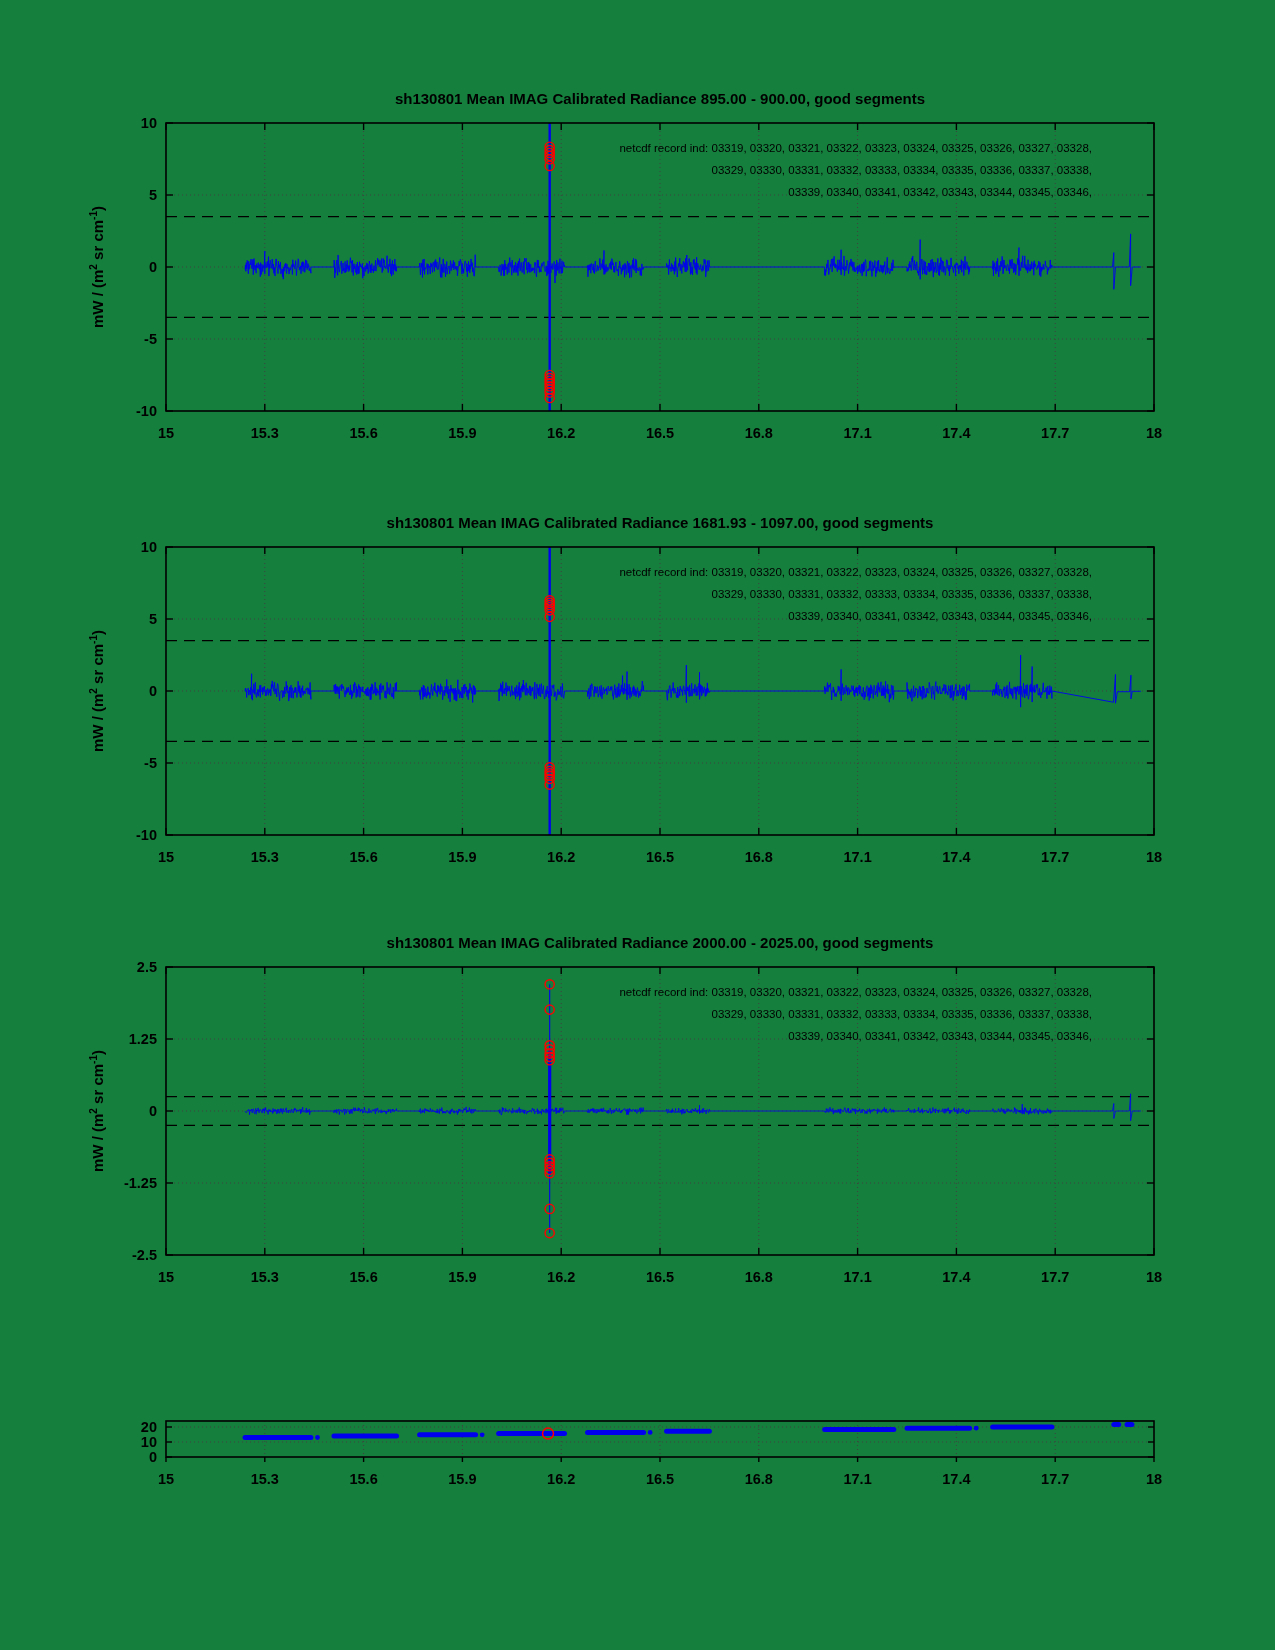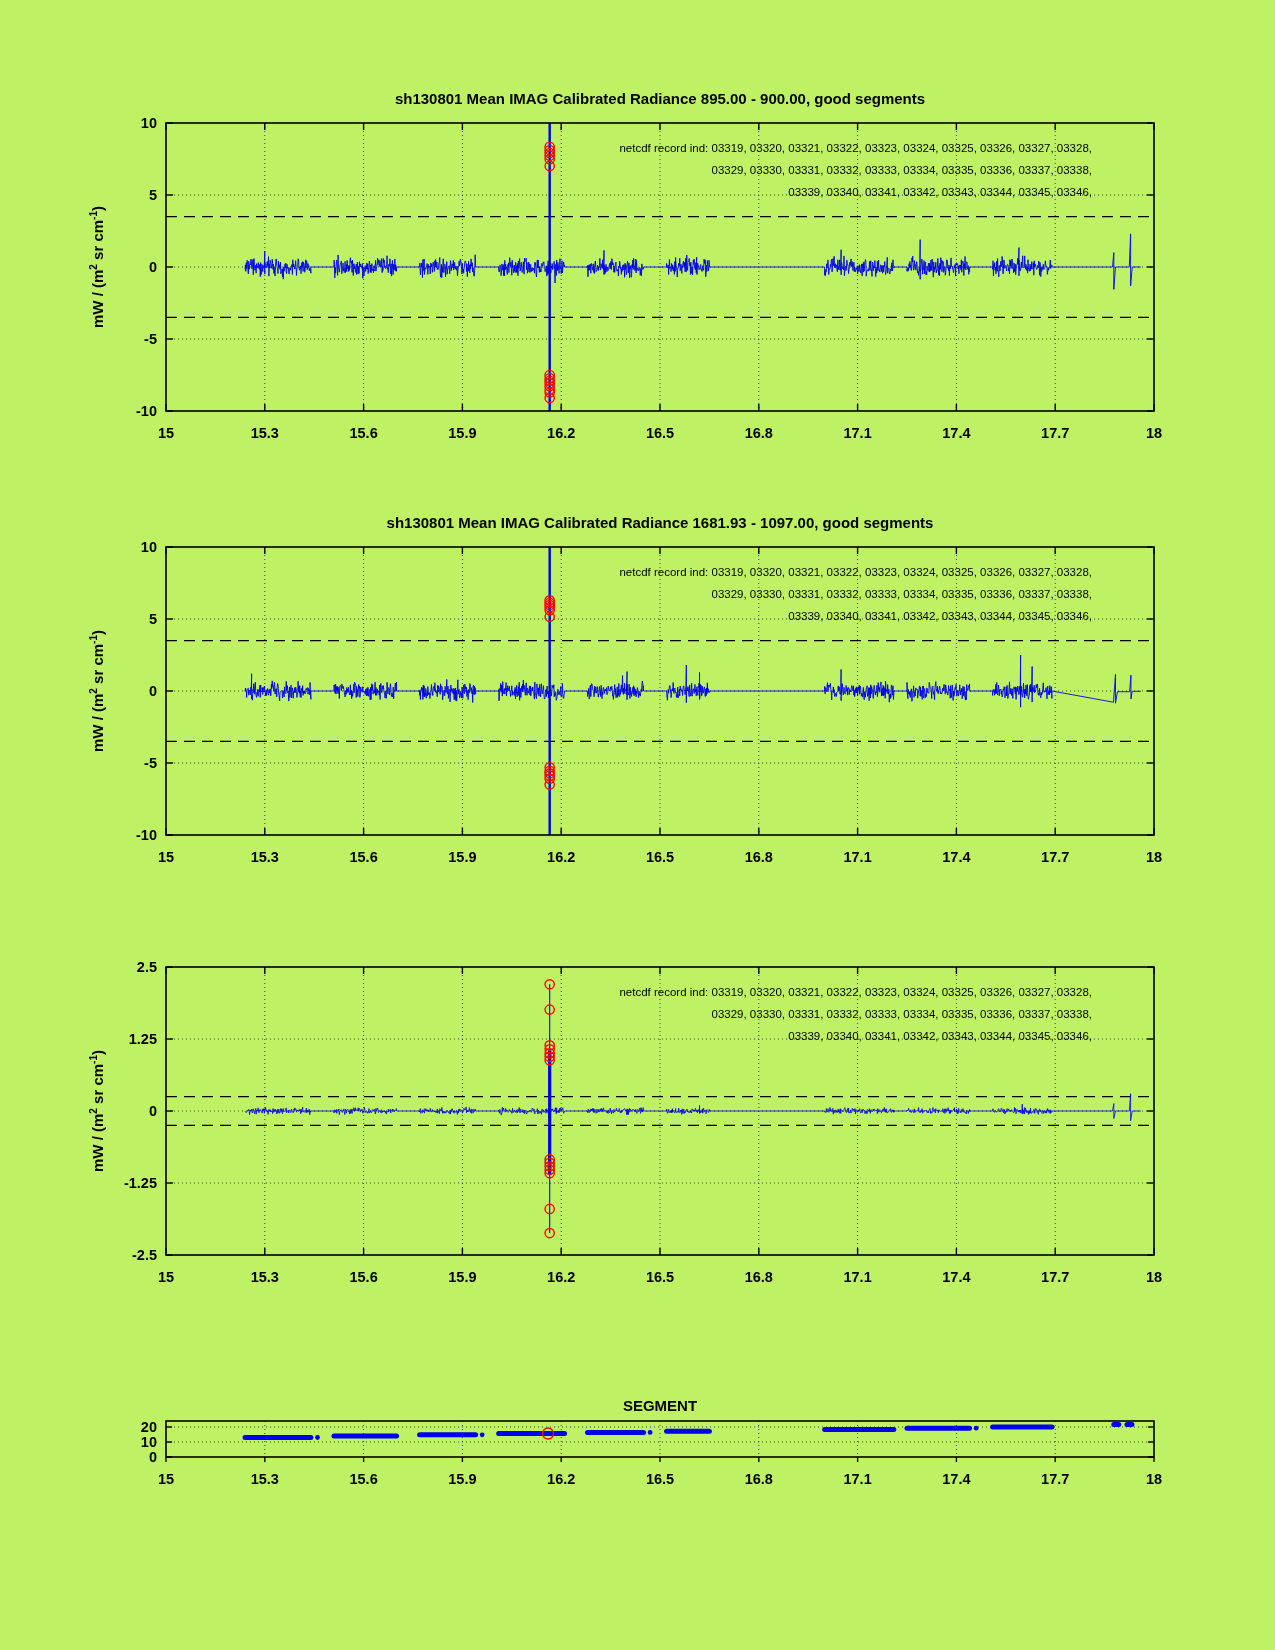--- a/index.html
+++ b/index.html
@@ -1,33 +1,33 @@
 <!DOCTYPE html>
 <html><head>
 <meta charset="utf-8">
 <style>
   html,body{margin:0;padding:0;background:#ffffff;}
-  .canvas{position:relative;width:1275px;height:1650px;background:#bef264;
+  .canvas{position:relative;width:1275px;height:1650px;background:#15803d;
           font-family:"Liberation Sans",sans-serif;overflow:hidden;}
   .chart-title{position:absolute;left:166px;width:988px;text-align:center;
                font:bold 15px "Liberation Sans",sans-serif;color:#000;white-space:nowrap;}
   .ylabel{position:absolute;width:300px;text-align:center;
           font:bold 15px "Liberation Sans",sans-serif;color:#000;
           transform:rotate(-90deg);transform-origin:center;}
   .ylabel sup{font-size:10px;}
   svg{position:absolute;left:0;top:0;}
   text{font-family:"Liberation Sans",sans-serif;}
 </style>
 </head>
 <body>
 
 <div class="canvas">
   <div class="chart-title" style="top:90px">sh130801 Mean IMAG Calibrated Radiance 895.00 - 900.00, good segments</div>
   <div class="chart-title" style="top:514px">sh130801 Mean IMAG Calibrated Radiance 1681.93 - 1097.00, good segments</div>
-  <div class="chart-title" style="top:1397px">SEGMENT</div>
+  <div class="chart-title" style="top:934px">sh130801 Mean IMAG Calibrated Radiance 2000.00 - 2025.00, good segments</div>
 
   <div class="ylabel" style="left:-53px;top:258px"><span>mW / (m</span><sup>2</sup><span> sr cm</span><sup>-1</sup><span>)</span></div>
   <div class="ylabel" style="left:-53px;top:682px"><span>mW / (m</span><sup>2</sup><span> sr cm</span><sup>-1</sup><span>)</span></div>
   <div class="ylabel" style="left:-53px;top:1102px"><span>mW / (m</span><sup>2</sup><span> sr cm</span><sup>-1</sup><span>)</span></div>
 
   <svg id="fig" width="1275" height="1650" viewBox="0 0 1275 1650">
       <g>
         <clipPath id="clip0">
           <rect x="166" y="123" width="988" height="288"></rect>
         </clipPath>

